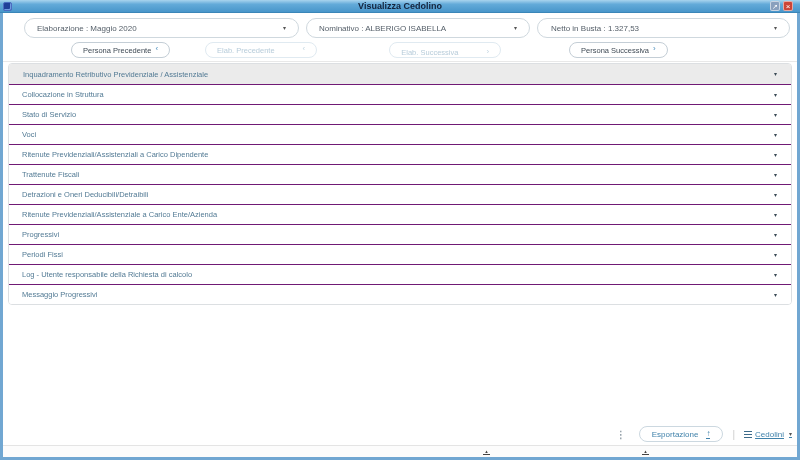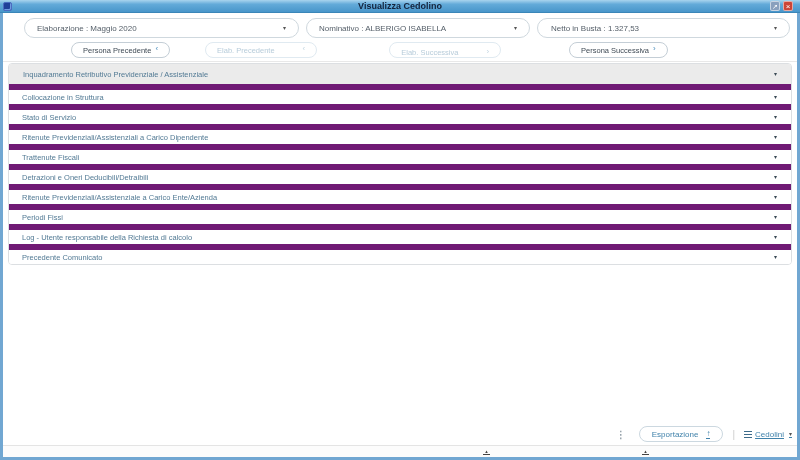--- a/index.html
+++ b/index.html
@@ -58,21 +58,21 @@
   .gap-a { margin-left:35px; } .gap-b { margin-left:72px;align-items:flex-end; } .gap-c { margin-left:68px; }
   .toolbar-divider { border-bottom:1px solid #e8e8e8; margin-top:2px; }
   
   .accordion {
     margin:1px 5px 0 5px; border:1px solid #dcdfe2; border-radius:4px;
     overflow:hidden; background:#fff;
   }
   .acc-row {
     height:20px; display:flex; align-items:center; padding:0 14px 0 13px;
     font-size:7.5px; color:#527a94; cursor:pointer; background:#fff;
-    border-top:6px solid #701a75;
+    border-top:1px solid #701a75;
   }
   .acc-row:first-child { border-top:none;padding-left:14px; }
   .acc-row.active { background:#ebebeb; }
   .acc-caret { margin-left:auto; font-size:6px; color:#3a4a55; line-height:1; }
   
   .footer-toolbar {
     position:absolute; right:5px; bottom:14px; height:18px;
     display:flex; align-items:center; gap:9px;
   }
   .more-dots { color:#98a4ad; font-size:10px; font-weight:bold; letter-spacing:0; cursor:pointer; padding:0 4px; }
@@ -160,45 +160,53 @@
       </div>
       <div class="acc-row">
         <span>Collocazione in Struttura</span>
         <span class="acc-caret">▾</span>
       </div>
       <div class="acc-row">
         <span>Stato di Servizio</span>
         <span class="acc-caret">▾</span>
       </div>
       <div class="acc-row">
+        <span>Voci</span>
+        <span class="acc-caret">▾</span>
+      </div>
+      <div class="acc-row">
         <span>Ritenute Previdenziali/Assistenziali a Carico Dipendente</span>
         <span class="acc-caret">▾</span>
       </div>
       <div class="acc-row">
         <span>Trattenute Fiscali</span>
         <span class="acc-caret">▾</span>
       </div>
       <div class="acc-row">
         <span>Detrazioni e Oneri Deducibili/Detraibili</span>
         <span class="acc-caret">▾</span>
       </div>
       <div class="acc-row">
         <span>Ritenute Previdenziali/Assistenziale a Carico Ente/Azienda</span>
         <span class="acc-caret">▾</span>
       </div>
       <div class="acc-row">
+        <span>Progressivi</span>
+        <span class="acc-caret">▾</span>
+      </div>
+      <div class="acc-row">
         <span>Periodi Fissi</span>
         <span class="acc-caret">▾</span>
       </div>
       <div class="acc-row">
         <span>Log - Utente responsabile della Richiesta di calcolo</span>
         <span class="acc-caret">▾</span>
       </div>
       <div class="acc-row">
-        <span>Precedente Comunicato</span>
+        <span>Messaggio Progressivi</span>
         <span class="acc-caret">▾</span>
       </div>
     </div>
 
     <div class="footer-toolbar">
       <span class="more-dots">⋮</span>
       <div class="export-btn">
         <span>Esportazione</span>
         <span class="upload-icon">↑</span>
       </div>

